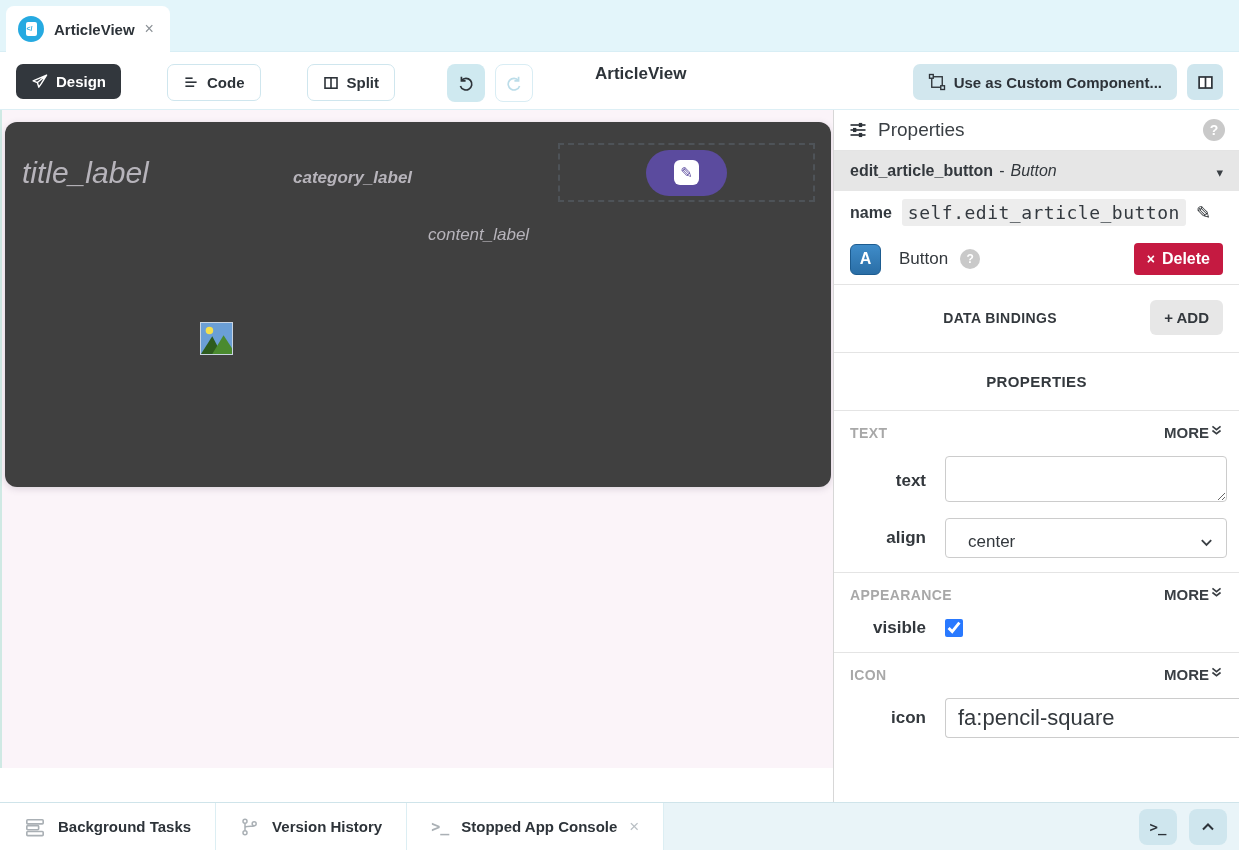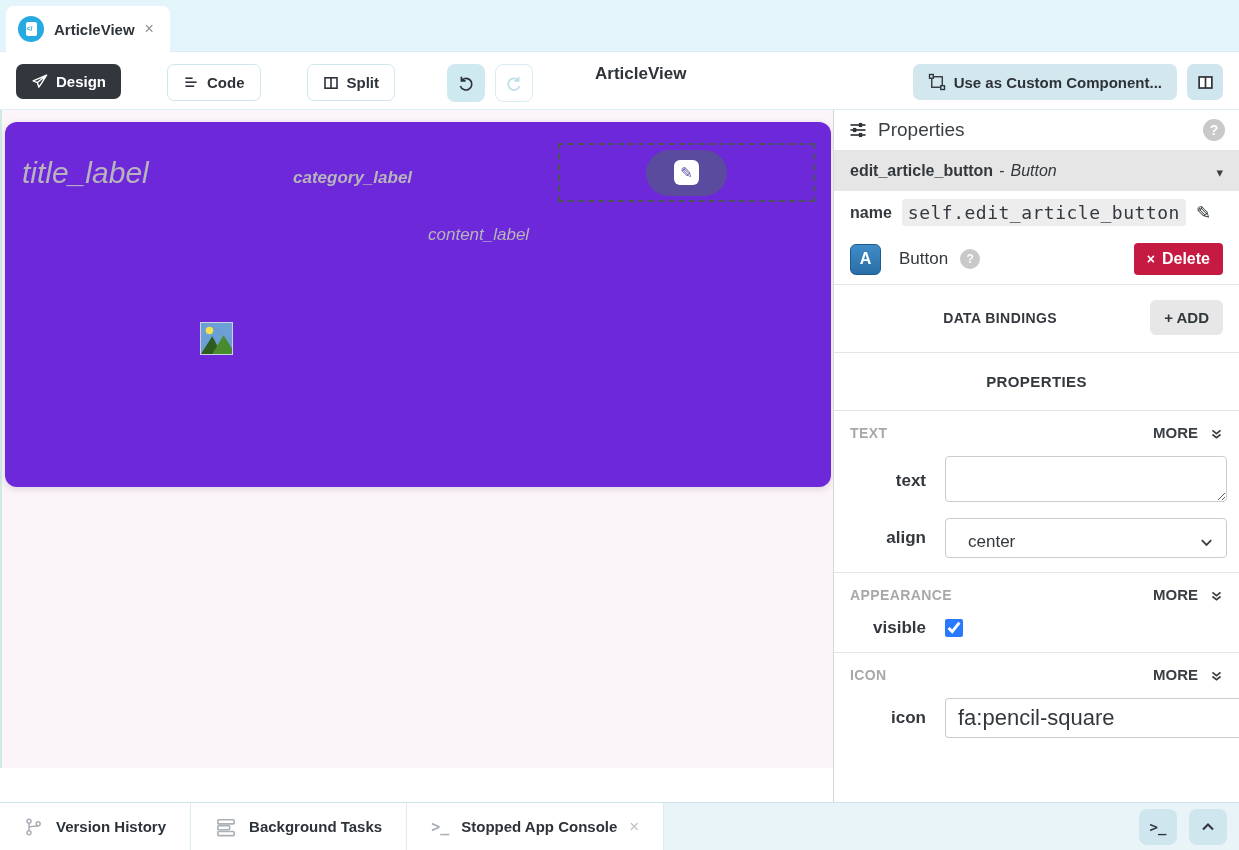--- a/index.html
+++ b/index.html
@@ -26,21 +26,21 @@
   .undo { background:#cfe9f0; }
   .redo { background:#fff; border:1px solid #d9edf4; }
   .toolbar-title { font-weight:bold; font-size:17px; color:#2d3339; margin-left:52px; }
   .spacer { flex:1; }
   .panelbtn { width:36px; height:36px; border-radius:7px; background:#cfe6ee; display:flex; align-items:center; justify-content:center; cursor:pointer; }
 
   
   .main { flex:1; display:flex; min-height:0; }
   .canvas { width:833px; flex:none; background:#fff; position:relative; overflow:hidden; }
   .page-bg { position:absolute; left:0; top:0; width:100%; height:658px; background:#fbf4f9; border-left:2px solid #cfe9e4; }
-  .card { position:absolute; left:5px; top:12px; width:826px; height:365px; background:#6d28d9; border-radius:12px; box-shadow:0 2px 7px rgba(80,60,90,.18); }
+  .card { position:absolute; left:5px; top:12px; width:826px; height:365px; background:#404040; border-radius:12px; box-shadow:0 2px 7px rgba(80,60,90,.18); }
   .ph { position:absolute; font-style:italic; color:#b7b4bb; white-space:nowrap; }
   .ph-title { left:17px; top:34px; font-size:30px; }
   .ph-category { left:288px; top:46px; font-size:17px; font-weight:bold; }
   .ph-content { left:423px; top:103px; font-size:17px; }
   .dashed-sel { position:absolute; left:553px; top:21px; width:257px; height:59px; border:2px dashed #4e5358; display:flex; align-items:center; justify-content:center; }
   .pill-btn { width:81px; height:46px; border-radius:23px; background:#5b4b9e; display:flex; align-items:center; justify-content:center; cursor:pointer; }
   .pill-icon { width:25px; height:25px; background:#fff; border-radius:6px; display:flex; align-items:center; justify-content:center; color:#5b4b9e; font-size:15px; }
   .img-ph { position:absolute; left:195px; top:200px; width:33px; height:33px; border:1px solid #c9d4e2; }
 
   
@@ -64,21 +64,21 @@
   .delete-btn { margin-left:auto; background:#c51a41; color:#fff; font-weight:bold; font-size:16px; border-radius:4px; padding:7px 13px; display:flex; align-items:center; gap:7px; cursor:pointer; }
   .delete-x { font-size:14px; }
   .db-row { display:flex; align-items:center; padding:15px 16px 17px; border-bottom:1px solid #e4e4e4; }
   .db-label { flex:1; text-align:center; font-weight:bold; font-size:14px; letter-spacing:.4px; color:#33383d; }
   .add-btn { background:#e7e7e7; color:#33383d; font-weight:bold; font-size:15px; border-radius:6px; padding:9px 14px; cursor:pointer; }
   .props-sect-title { text-align:center; font-weight:bold; font-size:15px; letter-spacing:.4px; padding:20px 0; border-bottom:1px solid #e4e4e4; color:#33383d; }
   .sect { border-bottom:1px solid #e4e4e4; padding-bottom:8px; }
   .sect:last-child { border-bottom:none; }
   .sect-head { display:flex; align-items:center; padding:13px 16px 9px; }
   .sect-name { color:#a8a8a8; font-weight:bold; font-size:14px; letter-spacing:.4px; }
-  .more { margin-left:auto; display:flex; align-items:flex-end; gap:12px; font-weight:bold; font-size:15px; color:#3a3f44; cursor:pointer; }
+  .more { margin-left:auto; display:flex; align-items:flex-start; gap:1px; font-weight:bold; font-size:15px; color:#3a3f44; cursor:pointer; }
   .prop-row { display:flex; align-items:center; padding:6px 12px 6px 0; }
   .prop-label { width:92px; text-align:right; flex:none; font-size:17px; color:#33383d; }
   .prop-label.b { font-weight:bold; }
   .prop-input-wrap { flex:1; margin-left:19px; }
   textarea.prop-text { width:100%; height:46px; border:1px solid #ccc; border-radius:4px; resize:both; font-family:"Liberation Sans",sans-serif; font-size:15px; padding:6px 8px; }
   .fake-select { width:100%; height:40px; border:1px solid #ccc; border-radius:4px; display:flex; align-items:center; padding:8px 12px 0 22px; font-size:17px; color:#33383d; cursor:pointer; background:#fff; }
   .fake-select svg { margin-left:auto; }
   .cb { width:18px; height:18px; accent-color:#2979ff; margin-left:19px; cursor:pointer; }
   .icon-input-group { flex:1; margin-left:19px; display:flex; align-items:stretch; height:40px; }
   .icon-input { flex:1; border:1px solid #ccc; border-right:none; border-radius:4px 0 0 4px; font-size:22px; padding:0 12px; color:#33383d; font-family:"Liberation Sans",sans-serif; min-width:0; }
@@ -303,41 +303,41 @@
 
           </div>
         </div>
       </div>
 
     </div>
   </div>
 
   <div class="bottombar">
     <div class="btab">
+      <svg width="22" height="20" viewBox="0 0 24 22">
+          <g fill="none" stroke="#aab0b5" stroke-width="1.8">
+            <rect x="3" y="3" width="18" height="4.5" rx="1"></rect>
+            <rect x="3" y="9.5" width="13" height="4.5" rx="1"></rect>
+            <rect x="3" y="16" width="18" height="4.5" rx="1"></rect>
+          </g>
+        </svg>
+      <span class="btab-label">Background Tasks</span>
+    </div>
+    <div class="btab">
       <svg width="20" height="20" viewBox="0 0 24 24">
           <g fill="none" stroke="#aab0b5" stroke-width="1.8">
             <circle cx="6" cy="5" r="2.4"></circle>
             <circle cx="6" cy="19" r="2.4"></circle>
             <circle cx="17" cy="8" r="2.4"></circle>
             <path d="M6 7.5 v9 M6 13 c0-3 11-1 11-2.5"></path>
           </g>
         </svg>
       <span class="btab-label">Version History</span>
     </div>
     <div class="btab">
-      <svg width="22" height="20" viewBox="0 0 24 22">
-          <g fill="none" stroke="#aab0b5" stroke-width="1.8">
-            <rect x="3" y="3" width="18" height="4.5" rx="1"></rect>
-            <rect x="3" y="9.5" width="13" height="4.5" rx="1"></rect>
-            <rect x="3" y="16" width="18" height="4.5" rx="1"></rect>
-          </g>
-        </svg>
-      <span class="btab-label">Background Tasks</span>
-    </div>
-    <div class="btab">
       <span class="console-glyph">&gt;_</span>
       <span class="btab-label">Stopped App Console</span>
       <span class="close">×</span>
     </div>
     <div class="bb-right">
       <div class="bb-btn">
         <span class="bb-term">&gt;_</span>
       </div>
       <div class="bb-btn">
         <svg width="16" height="16" viewBox="0 0 16 16">

